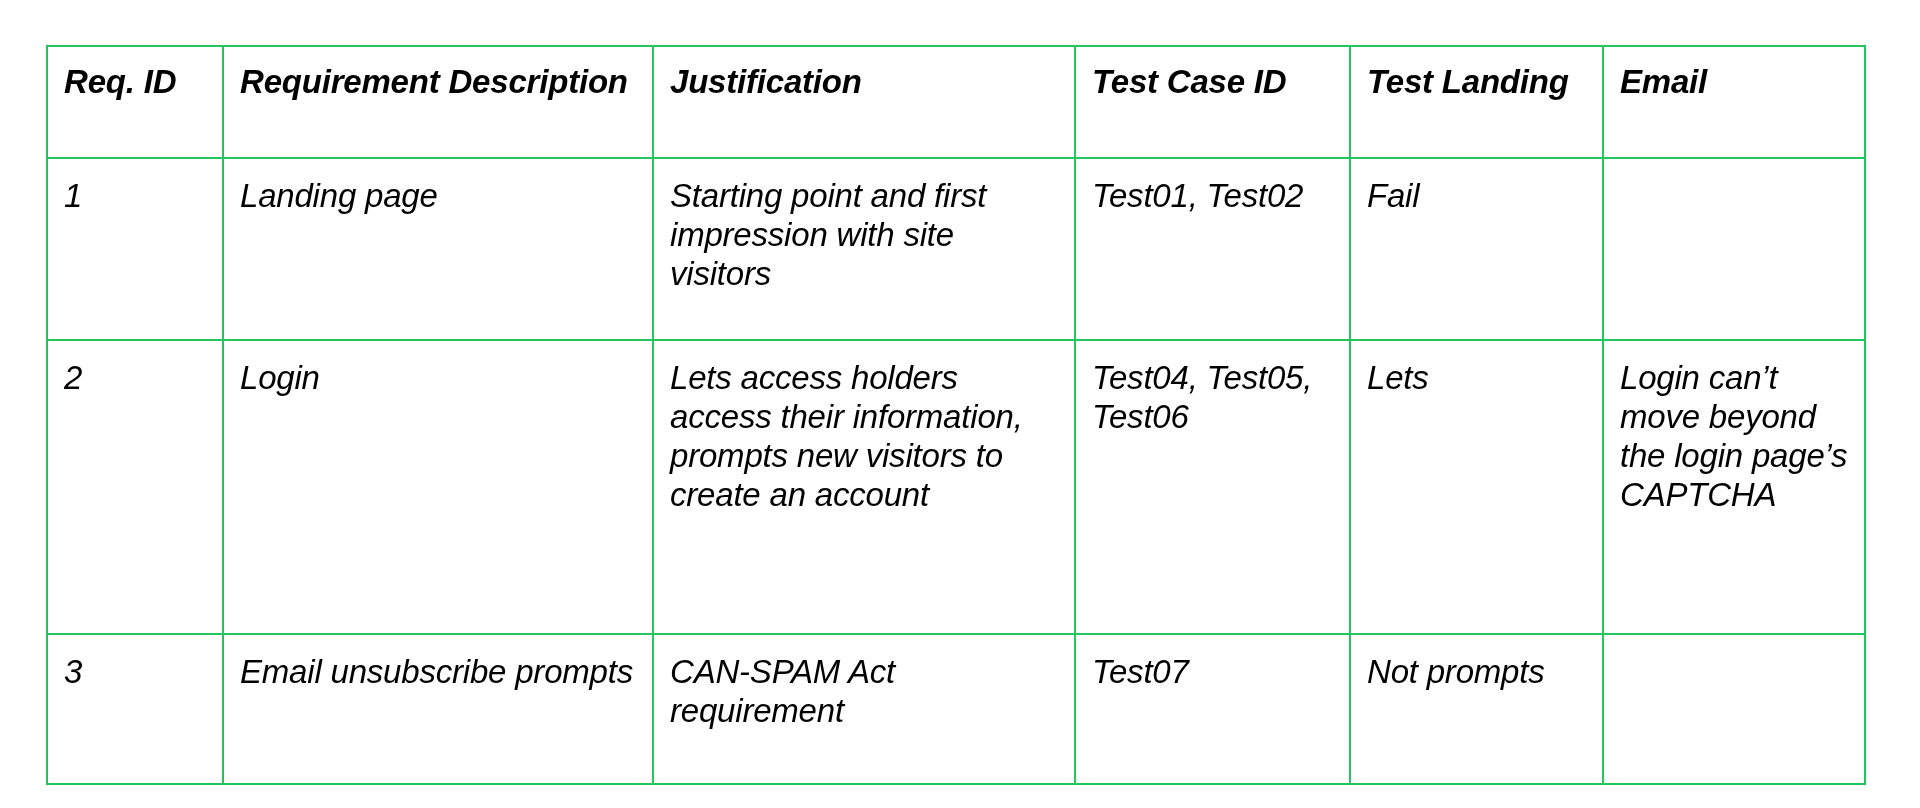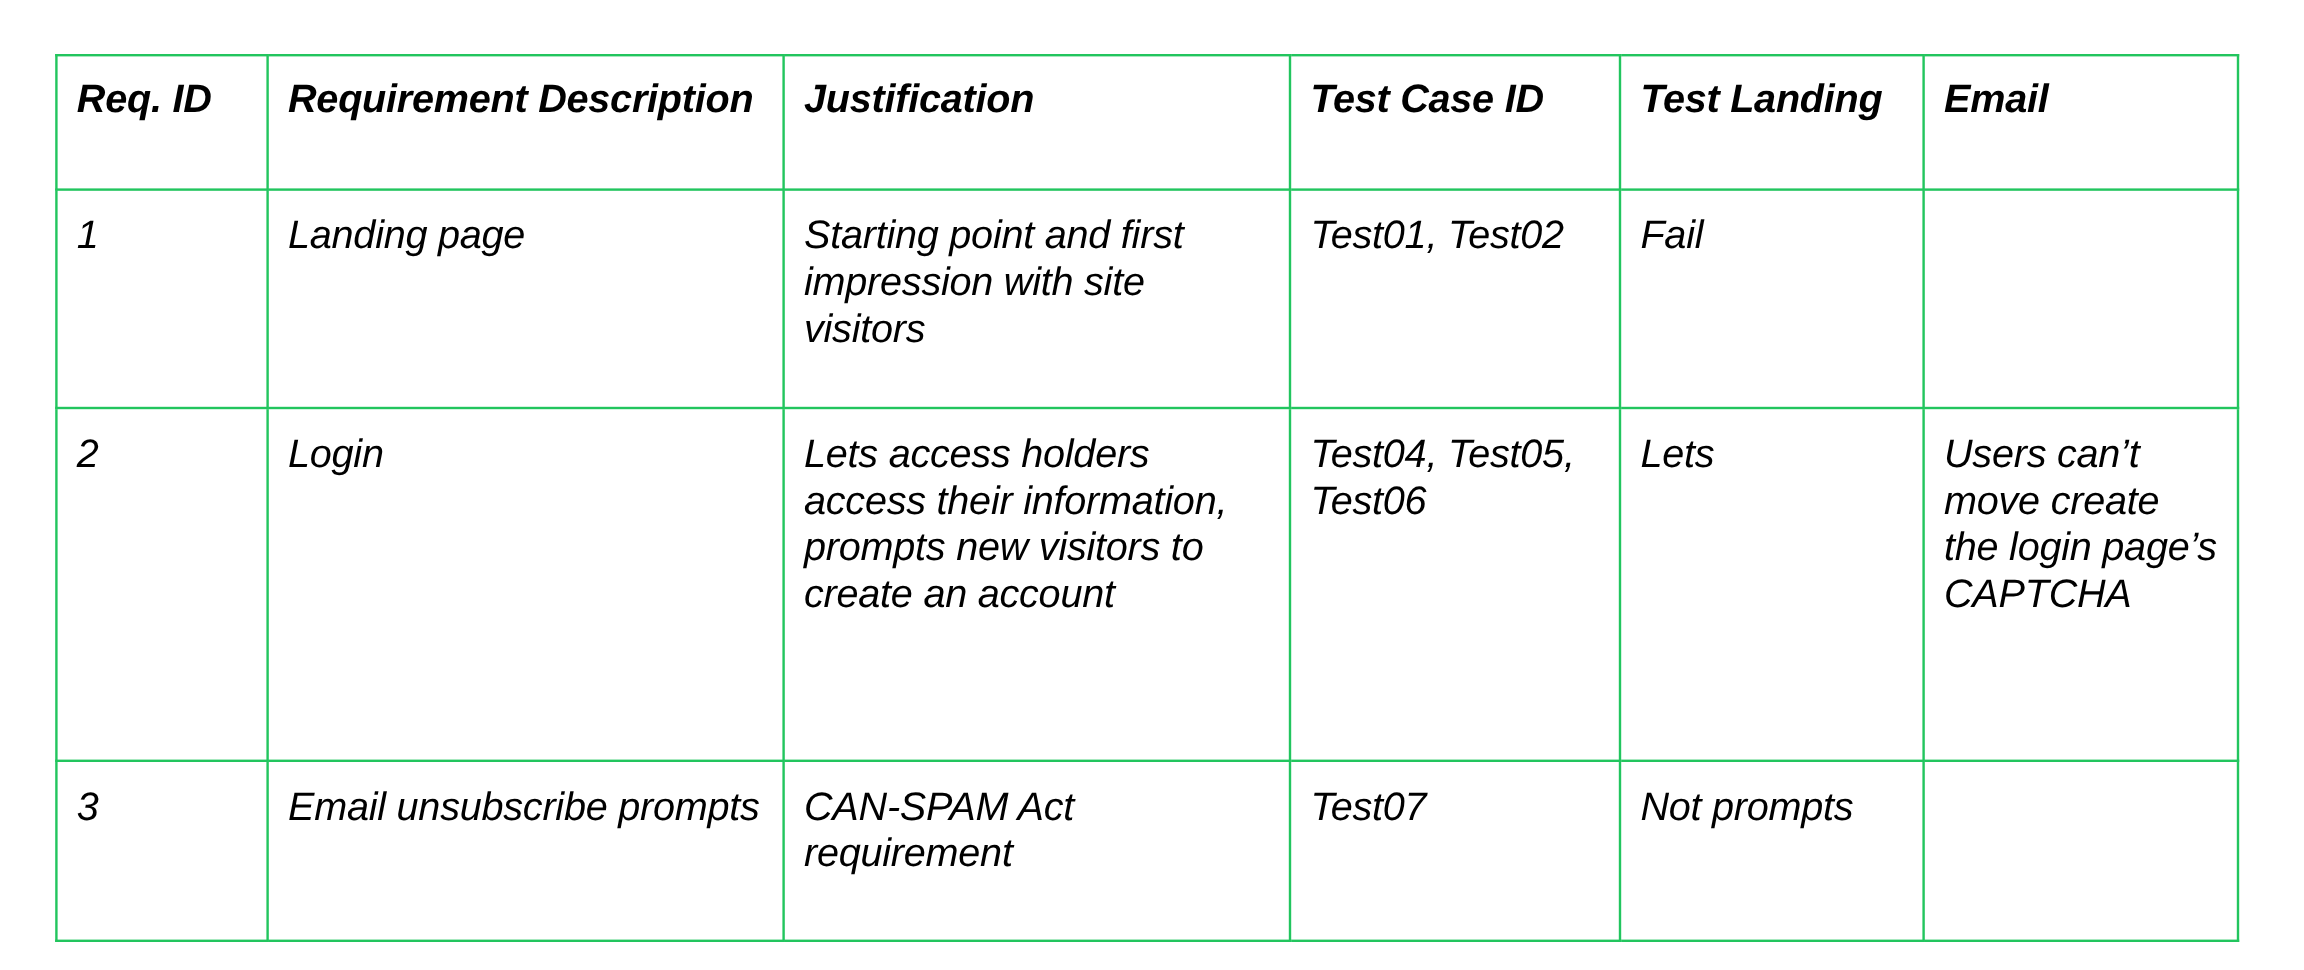--- a/index.html
+++ b/index.html
@@ -140,21 +140,21 @@
         <td>
           <span class="cell-text">Lets access holders access their information, prompts new visitors to create an account</span>
         </td>
         <td>
           <span class="cell-text">Test04, Test05, Test06</span>
         </td>
         <td>
           <span class="cell-text">Lets</span>
         </td>
         <td>
-          <span class="cell-text">Users can’t move create the login page’s CAPTCHA</span>
+          <span class="cell-text">Login can’t move beyond the login page’s CAPTCHA</span>
         </td>
       </tr>
 
       <tr class="row-3">
         <td>
           <span class="cell-text">3</span>
         </td>
         <td>
           <span class="cell-text">Email unsubscribe prompts</span>
         </td>

